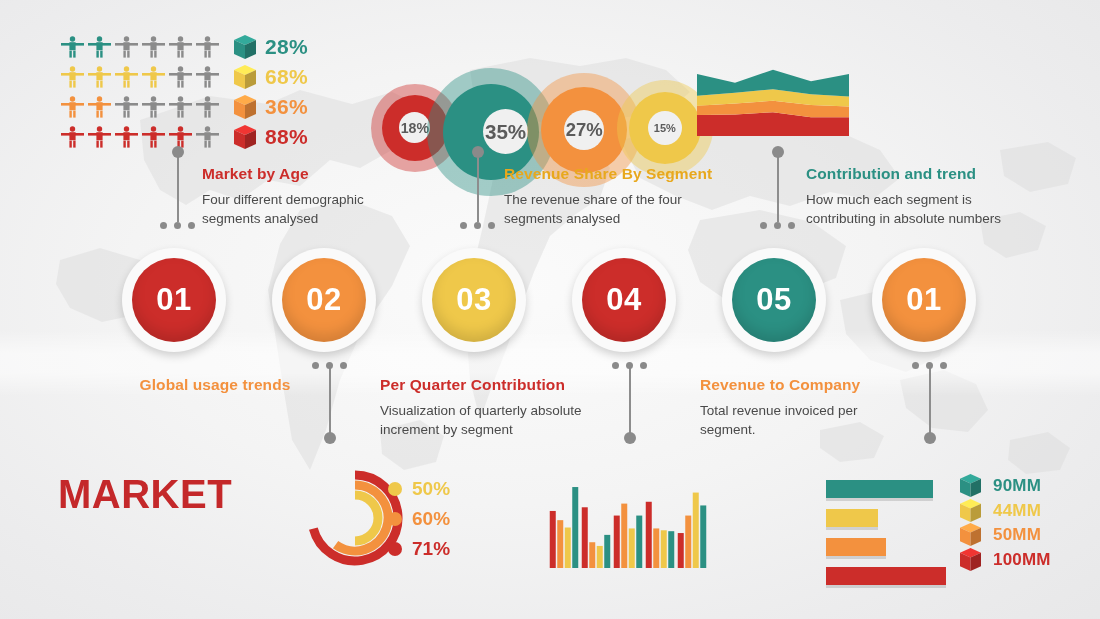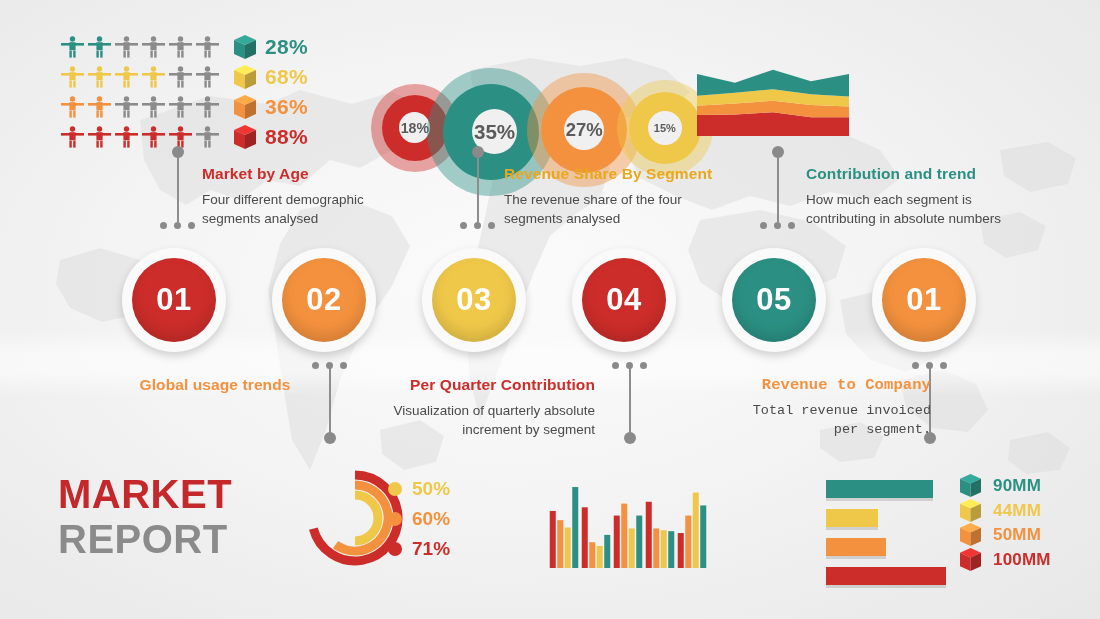--- a/index.html
+++ b/index.html
@@ -41,21 +41,21 @@
   .conn{position:absolute;}
   .conn .stem{position:absolute;left:5px;top:0;width:2px;background:#8d8d8d;}
   .conn .knob{position:absolute;left:0;width:12px;height:12px;border-radius:50%;background:#8a8a8a;}
   .conn .dots{position:absolute;left:-12px;display:flex;gap:7px;}
   .conn .dots i{width:7px;height:7px;border-radius:50%;background:#8a8a8a;display:block;}
 
   
   .tb{position:absolute;}
   .tb .h{font-size:15.5px;font-weight:bold;margin-bottom:7px;letter-spacing:.1px;}
   .tb .p{font-size:13.5px;color:#4a4a4a;line-height:19px;}
-  .tb.right{text-align:right;}
+  .tb.right{}
 
   
   .num{position:absolute;width:104px;height:104px;border-radius:50%;
     background:#fafafa;
     box-shadow:0 4px 9px rgba(0,0,0,.17);
     display:flex;align-items:center;justify-content:center;}
   .num .inner{width:84px;height:84px;border-radius:50%;
     display:flex;align-items:center;justify-content:center;
     color:#fff;font-size:31px;font-weight:bold;letter-spacing:.5px;
     box-shadow:inset 0 -7px 13px rgba(0,0,0,.13);}
@@ -316,21 +316,21 @@
 
   <div class="donuts" id="donuts">
       <div class="dset" style="left: 0px; top: 26px; width: 87.78px; height: 87.78px;">
         <div class="dring" style="left:0;top:0;width:87.78px;height:87.78px;background:#cc2d2a;opacity:.42;"></div>
         <div class="dring" style="left:10.89px;top:10.89px;width:66px;height:66px;background:#cc2d2a;"></div>
         <div class="dcore" style="left:28.380000000000003px;top:28.380000000000003px;width:31.02px;height:31.02px;font-size:14.19px;">18%</div>
       </div>
       <div class="dset" style="left: 56px; top: 10px; width: 127.68px; height: 127.68px;">
         <div class="dring" style="left:0;top:0;width:127.68px;height:127.68px;background:#2b9083;opacity:.42;"></div>
         <div class="dring" style="left:15.840000000000003px;top:15.840000000000003px;width:96px;height:96px;background:#2b9083;"></div>
-        <div class="dcore" style="left:45px;top:41.28px;width:45.12px;height:45.12px;font-size:20.64px;">35%</div>
+        <div class="dcore" style="left:56px;top:41.28px;width:45.12px;height:45.12px;font-size:20.64px;">35%</div>
       </div>
       <div class="dset" style="left: 156px; top: 15px; width: 114.38px; height: 114.38px;">
         <div class="dring" style="left:0;top:0;width:114.38000000000001px;height:114.38000000000001px;background:#f3913e;opacity:.42;"></div>
         <div class="dring" style="left:14.190000000000005px;top:14.190000000000005px;width:86px;height:86px;background:#f3913e;"></div>
         <div class="dcore" style="left:36.980000000000004px;top:36.980000000000004px;width:40.419999999999995px;height:40.419999999999995px;font-size:18.49px;">27%</div>
       </div>
       <div class="dset" style="left: 246px; top: 22px; width: 95.76px; height: 95.76px;">
         <div class="dring" style="left:0;top:0;width:95.76px;height:95.76px;background:#efc84a;opacity:.42;"></div>
         <div class="dring" style="left:11.880000000000003px;top:11.880000000000003px;width:72px;height:72px;background:#efc84a;"></div>
         <div class="dcore" style="left:30.960000000000004px;top:30.960000000000004px;width:33.839999999999996px;height:33.839999999999996px;font-size:11px;">15%</div>
@@ -434,28 +434,27 @@
     <div class="knob" style="top:72px;"></div>
   </div>
 
   <div class="tb" style="left:130px;top:376px;width:170px;text-align:center;">
     <div class="h" style="color: rgb(243, 145, 62);">Global usage trends</div>
   </div>
   <div class="tb right" style="left:380px;top:376px;width:215px;">
     <div class="h" style="color: rgb(204, 45, 42);">Per Quarter Contribution</div>
     <div class="p">Visualization of quarterly absolute increment by segment</div>
   </div>
-  <div class="tb right" style="left:736px;top:376px;width:195px;font-family:Liberation Mono, monospace;">
+  <div class="tb right" style="left:700px;top:376px;width:195px;">
     <div class="h" style="color: rgb(243, 145, 62);">Revenue to Company</div>
     <div class="p">Total revenue invoiced per segment.</div>
   </div>
 
   <div class="title">
     <div class="l1">MARKET</div>
-    <div class="l2">REPORT</div>
   </div>
 
   <div class="arcchart" id="arcchart"><svg viewBox="0 0 110 105" width="110" height="105" aria-hidden="true">
         <path d="M 55 29 A 23 23 0 0 1 55 75" fill="none" stroke="#efc84a" stroke-width="9" stroke-linecap="butt"></path>
         <path d="M 55 19 A 33 33 0 1 1 35.60308667434839 78.69756081437326" fill="none" stroke="#f3913e" stroke-width="9" stroke-linecap="butt"></path>
         <path d="M 55 9 A 43 43 0 1 1 13.350924071468867 62.693665148088755" fill="none" stroke="#cc2d2a" stroke-width="9" stroke-linecap="butt"></path>
       </svg></div>
   <div class="arclegend" id="arclegend">
       <div class="row">
         <span class="dot" style="background:#efc84a"></span>

